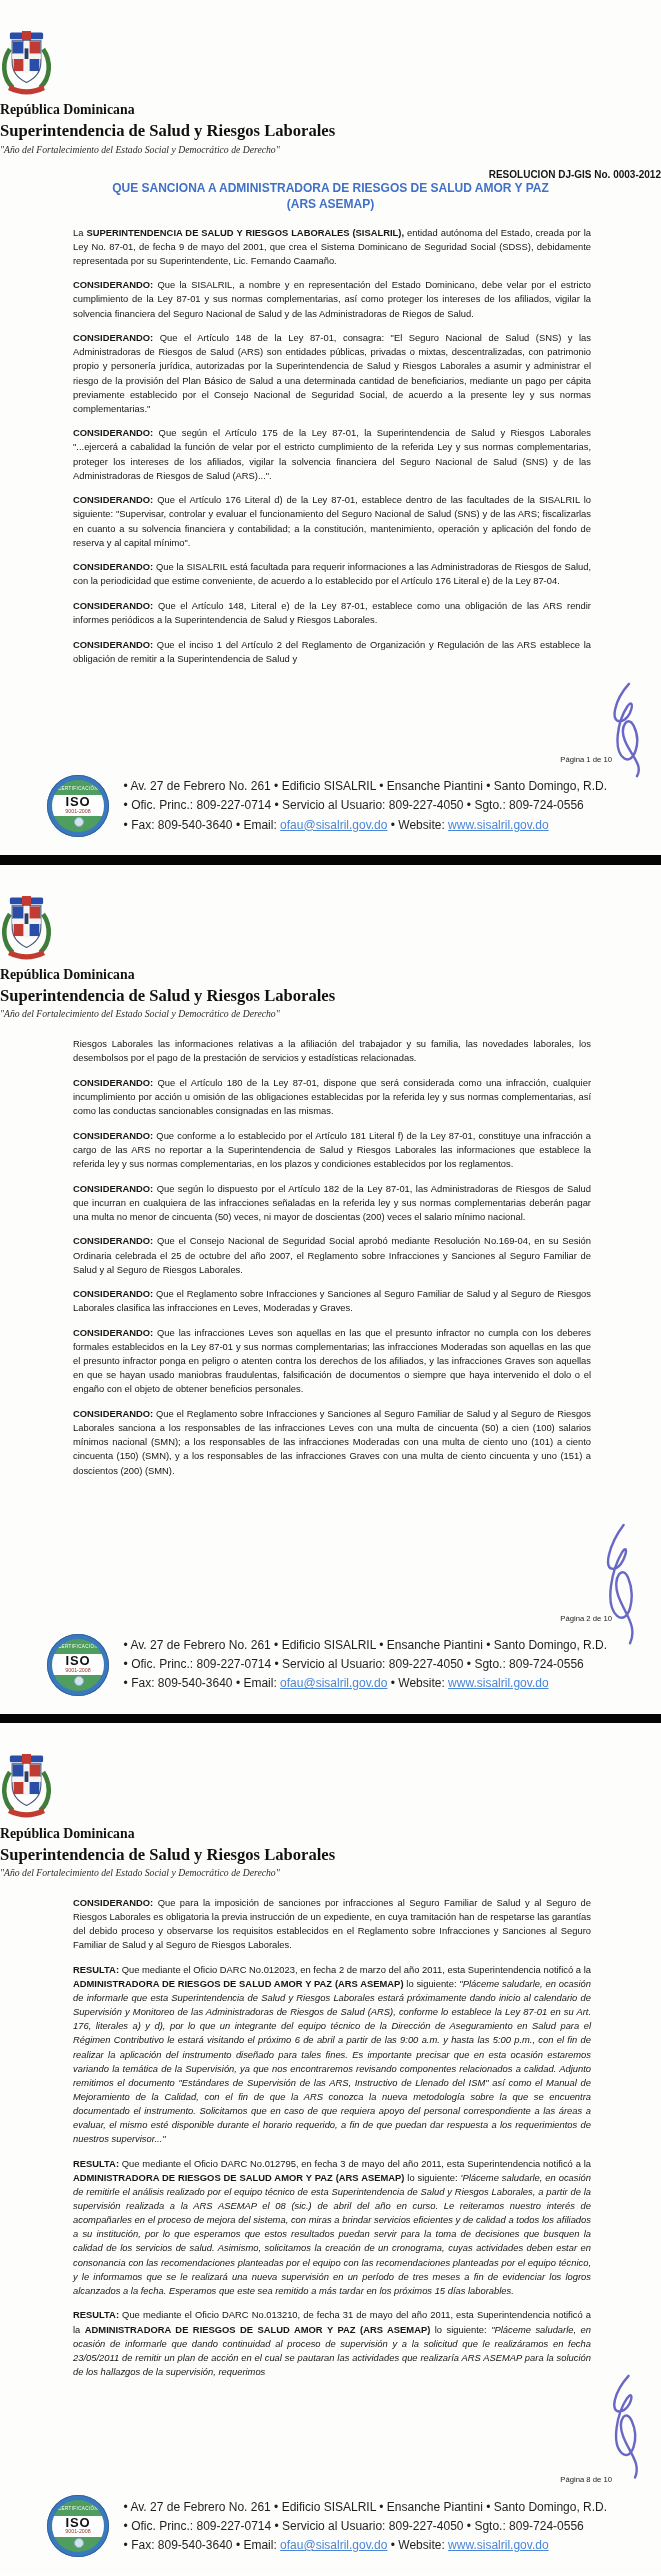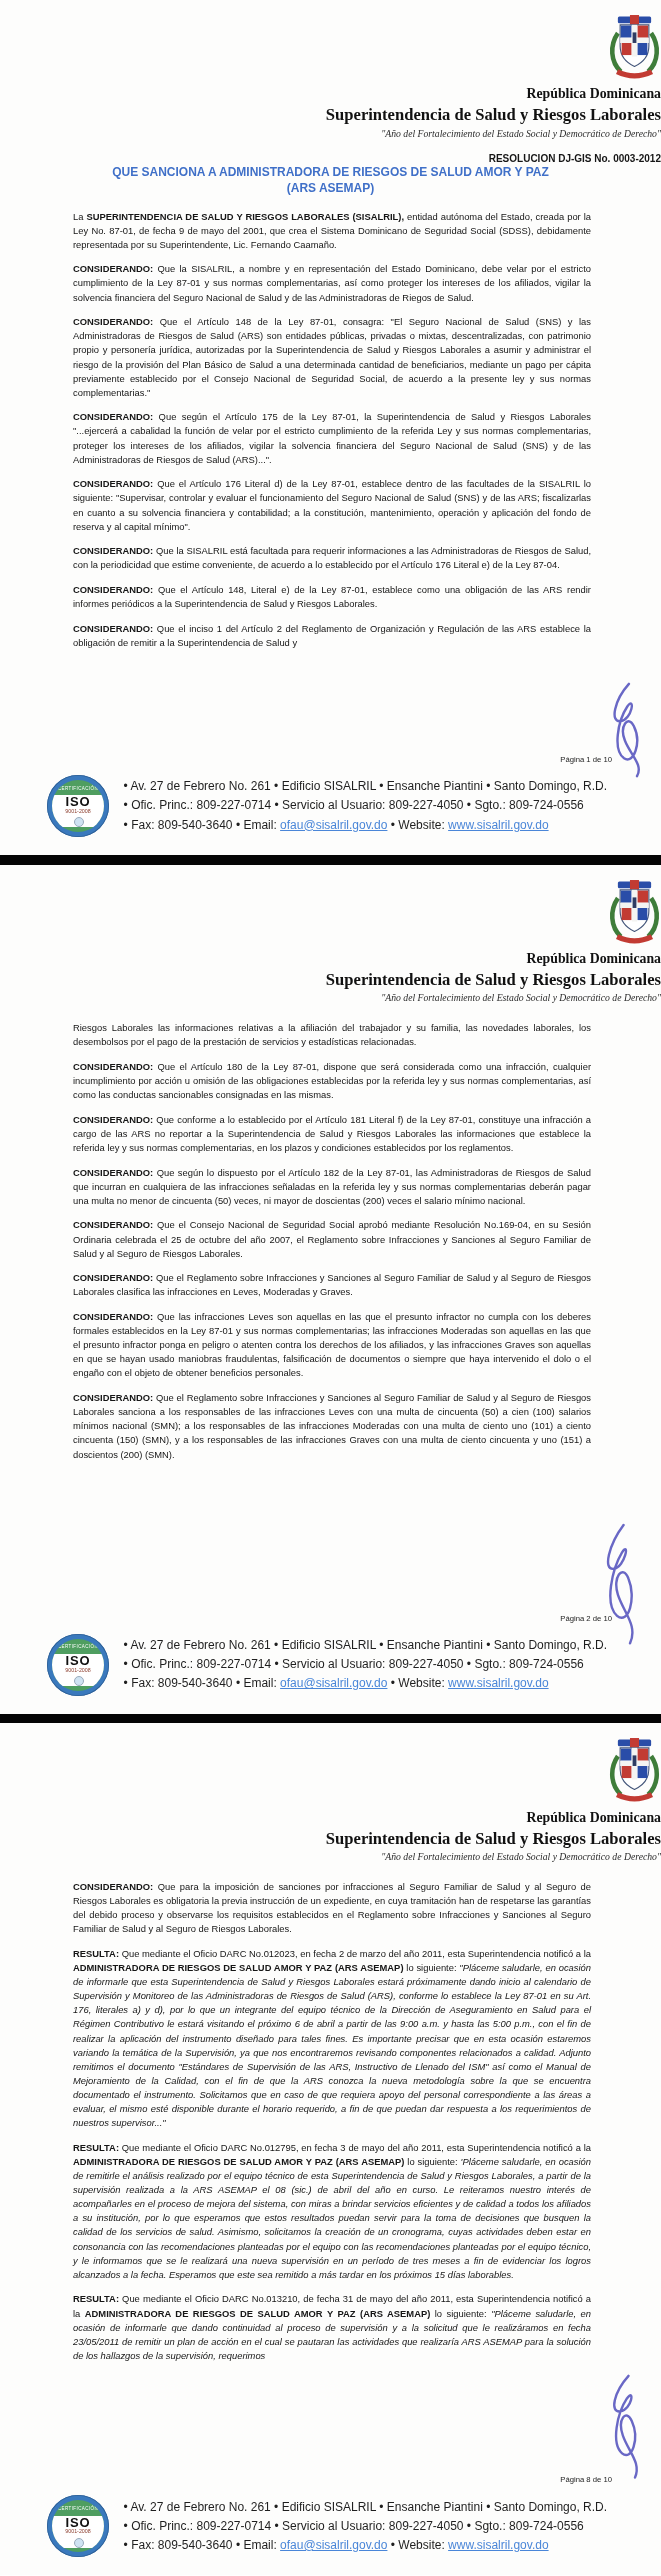--- a/index.html
+++ b/index.html
@@ -4,21 +4,21 @@
 <title>RESOLUCION DJ-GIS No. 0003-2012</title>
 <style>
   html,body{margin:0;padding:0;background:#ffffff;}
   body{width:661px;font-family:"Liberation Sans",sans-serif;color:#1a1a1a;}
   .page{position:relative;width:661px;background:#fdfdfc;overflow:hidden;box-sizing:border-box;}
   .page-1{height:855px;}
   .page-2{height:849px;}
   .page-3{height:852px;}
   .pagebreak{width:661px;height:9.7px;background:#050505;}
   
-  .doc-header{text-align:right;padding-top:12px;}
+  .doc-header{text-align:left;padding-top:28px;}
   .coat{display:inline-block;line-height:0;}
   .h-country{font-family:"Liberation Serif",serif;font-weight:bold;font-size:13.8px;margin-top:3.2px;color:#111;}
   .h-inst{font-family:"Liberation Serif",serif;font-weight:bold;font-size:16.6px;margin-top:3px;color:#111;}
   .h-motto{font-family:"Liberation Serif",serif;font-style:italic;font-size:9.7px;margin-top:2.4px;color:#2b2b2b;}
   
   .title-block{text-align:center;margin-top:14.6px;}
   .res-title{font-size:10px;font-weight:bold;color:#161616;text-align:right;}
   .res-sub{font-size:12px;font-weight:bold;color:#4070c8;line-height:1.35;}
   
   .body{padding:0 70px 0 73px;text-align:justify;}
@@ -30,21 +30,21 @@
   .i{font-style:italic;}
   
   .pagenum{position:absolute;right:49px;bottom:91px;font-size:7.7px;color:#222;}
   .foot-wrap{position:absolute;left:0;right:0;bottom:18px;display:flex;align-items:center;padding:0 49px 0 47px;gap:14.6px;}
   .foot-lines{font-size:12px;line-height:1.6;color:#1f1f1f;}
   .link{color:#4a86d8;text-decoration:underline;cursor:pointer;}
   
   .iso{position:relative;width:62px;height:62px;border-radius:50%;background:#3a79bd;flex:0 0 auto;box-shadow:0 0 0 0.8px #2d5e94 inset;}
   .iso-inner{position:absolute;left:4.9px;top:4.9px;right:4.9px;bottom:4.9px;border-radius:50%;background:#4f9e60;overflow:hidden;}
   .iso-cert{position:absolute;top:5.7px;left:0;right:0;text-align:center;font-size:4.5px;color:#ffffff;letter-spacing:0.4px;}
-  .iso-band{position:absolute;left:0;right:0;top:15.4px;height:32px;background:#ffffff;text-align:center;}
+  .iso-band{position:absolute;left:0;right:0;top:15.4px;height:21px;background:#ffffff;text-align:center;}
   .iso-txt{font-weight:bold;font-size:13px;line-height:13.8px;color:#111;letter-spacing:0.8px;}
   .iso-sub{font-size:5.3px;line-height:4.9px;color:#8a3b2b;}
   .iso-dot{position:absolute;left:50%;bottom:4.9px;width:8px;height:8px;margin-left:-4px;border-radius:50%;background:#cfe3f2;border:0.8px solid #9ab;}
   
   .signature{position:absolute;pointer-events:none;opacity:.9;}
   .sig-1{top:679px;right:11.3px;}
   .sig-2{top:655px;right:18px;}
   .sig-3{top:648px;right:13px;}
 </style>
 </head>

